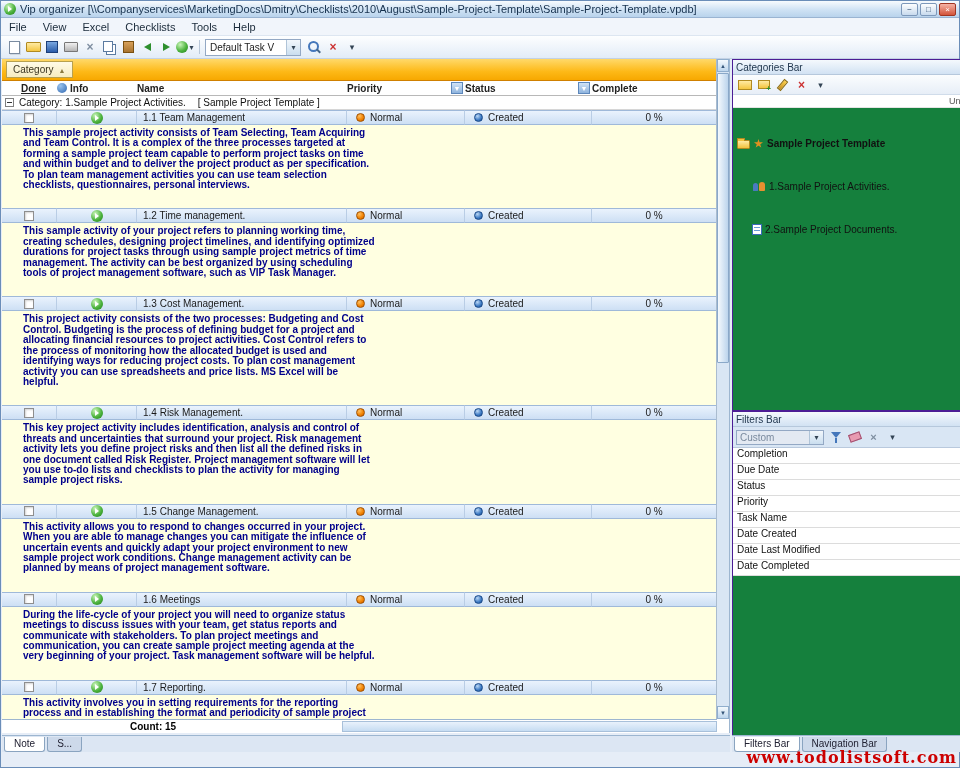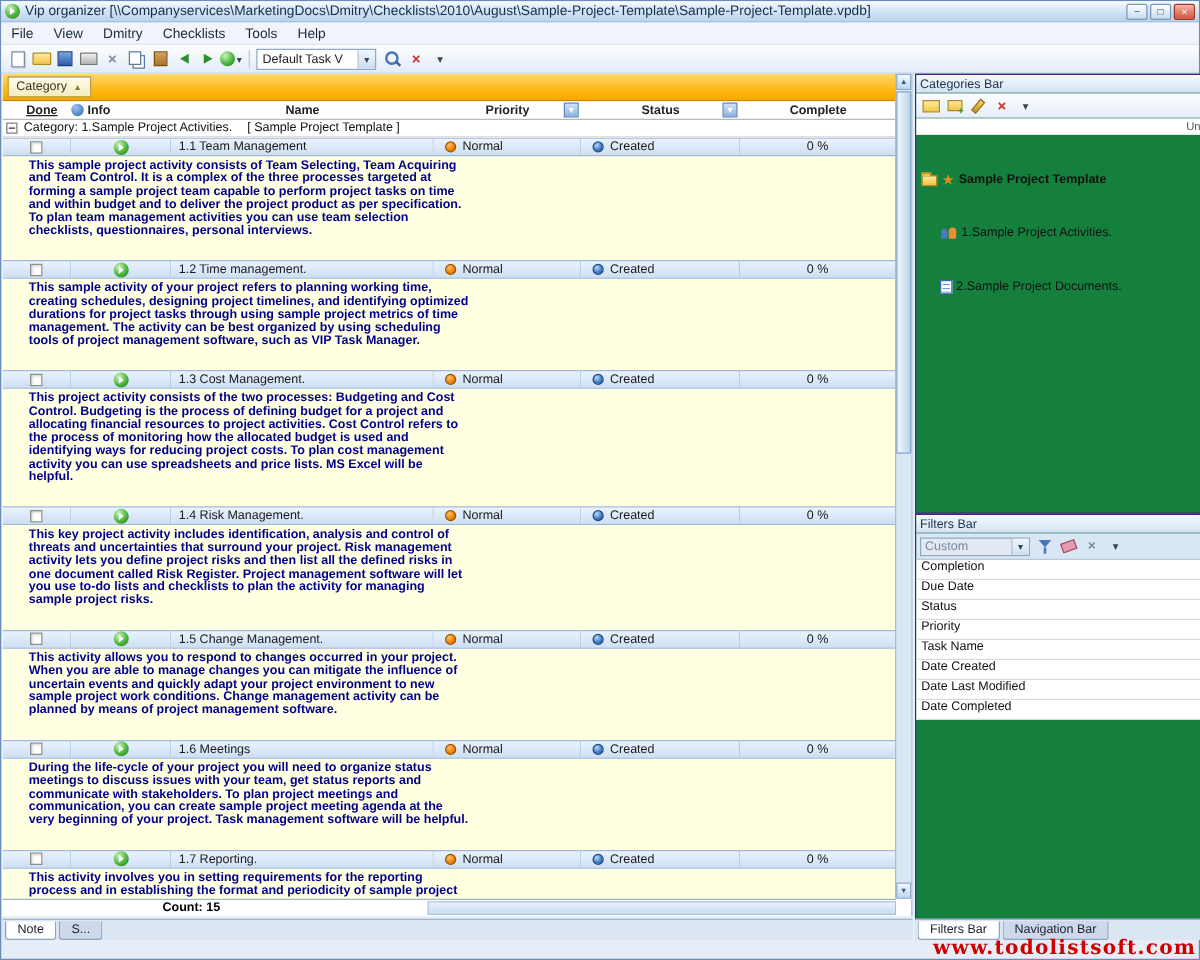--- a/index.html
+++ b/index.html
@@ -69,21 +69,21 @@
     border-bottom:1px solid #d08000; display:flex; align-items:center; padding-left:4px; }
   .group-chip { background:linear-gradient(#fffbe8,#f6ecc0); border:1px solid #b8a14e;
     font-size:10px; color:#3a3420; padding:2px 6px; display:flex; align-items:center; gap:5px; }
   .sort-asc-icon::before { content:"▲"; font-size:7px; color:#8a7a40; }
 
   .grid { display:grid; grid-template-columns:55px 80px 210px 118px 127px 125px; }
   .col-header { height:15px; background:#fff; border-bottom:1px solid #b8b8b8; font-size:10px; font-weight:bold; color:#222; }
   .hc { display:flex; align-items:center; position:relative; }
   .hc-done { padding-left:19px;text-decoration:underline; }
   .hc-info { gap:3px; }
-  .hc-name,.hc-priority,.hc-status,.hc-complete { justify-content:center; }
+  .hc-name,.hc-priority,.hc-status,.hc-complete { justify-content:flex-start; }
   .info-col-icon { width:10px; height:10px; border-radius:50%; background:radial-gradient(circle at 35% 30%, #9cc4ee, #2e66b0); }
   .hdr-dd { position:absolute; right:2px; top:1px; width:12px; height:12px;
     background:linear-gradient(#cfe2f6,#8fb4de); border:1px solid #5d87bb; display:flex; align-items:center; justify-content:center; }
   .hdr-dd::before { content:"▼"; font-size:7px; color:#fff; }
 
   .cat-row { height:14px; display:flex; align-items:center; font-size:10px; color:#111;
     border-bottom:1px solid #d6d6d6; position:relative; padding-left:17px; background:#fff; }
   .collapse-icon { position:absolute; left:3px; top:2px; width:9px; height:9px; border:1px solid #7f7f7f; background:#fff; }
   .collapse-icon::before { content:""; position:absolute; left:1px; right:1px; top:3px; height:1px; background:#333; }
   .cat-suffix { margin-left:12px; }
@@ -202,21 +202,21 @@
     <span class="win-btns">
         <span class="win-btn minimize-icon"></span>
         <span class="win-btn maximize-icon"></span>
         <span class="win-btn close-icon"></span>
       </span>
   </div>
 
   <div class="menubar">
       <div class="menu-item">File</div>
       <div class="menu-item">View</div>
-      <div class="menu-item">Dmitry</div>
+      <div class="menu-item">Excel</div>
       <div class="menu-item">Checklists</div>
       <div class="menu-item">Tools</div>
       <div class="menu-item">Help</div>
     </div>
 
   <div class="toolbar">
     <span style="display:flex;gap:1px;">
         <span class="tb-icon new-icon"></span>
         <span class="tb-icon open-icon"></span>
         <span class="tb-icon save-icon"></span>

